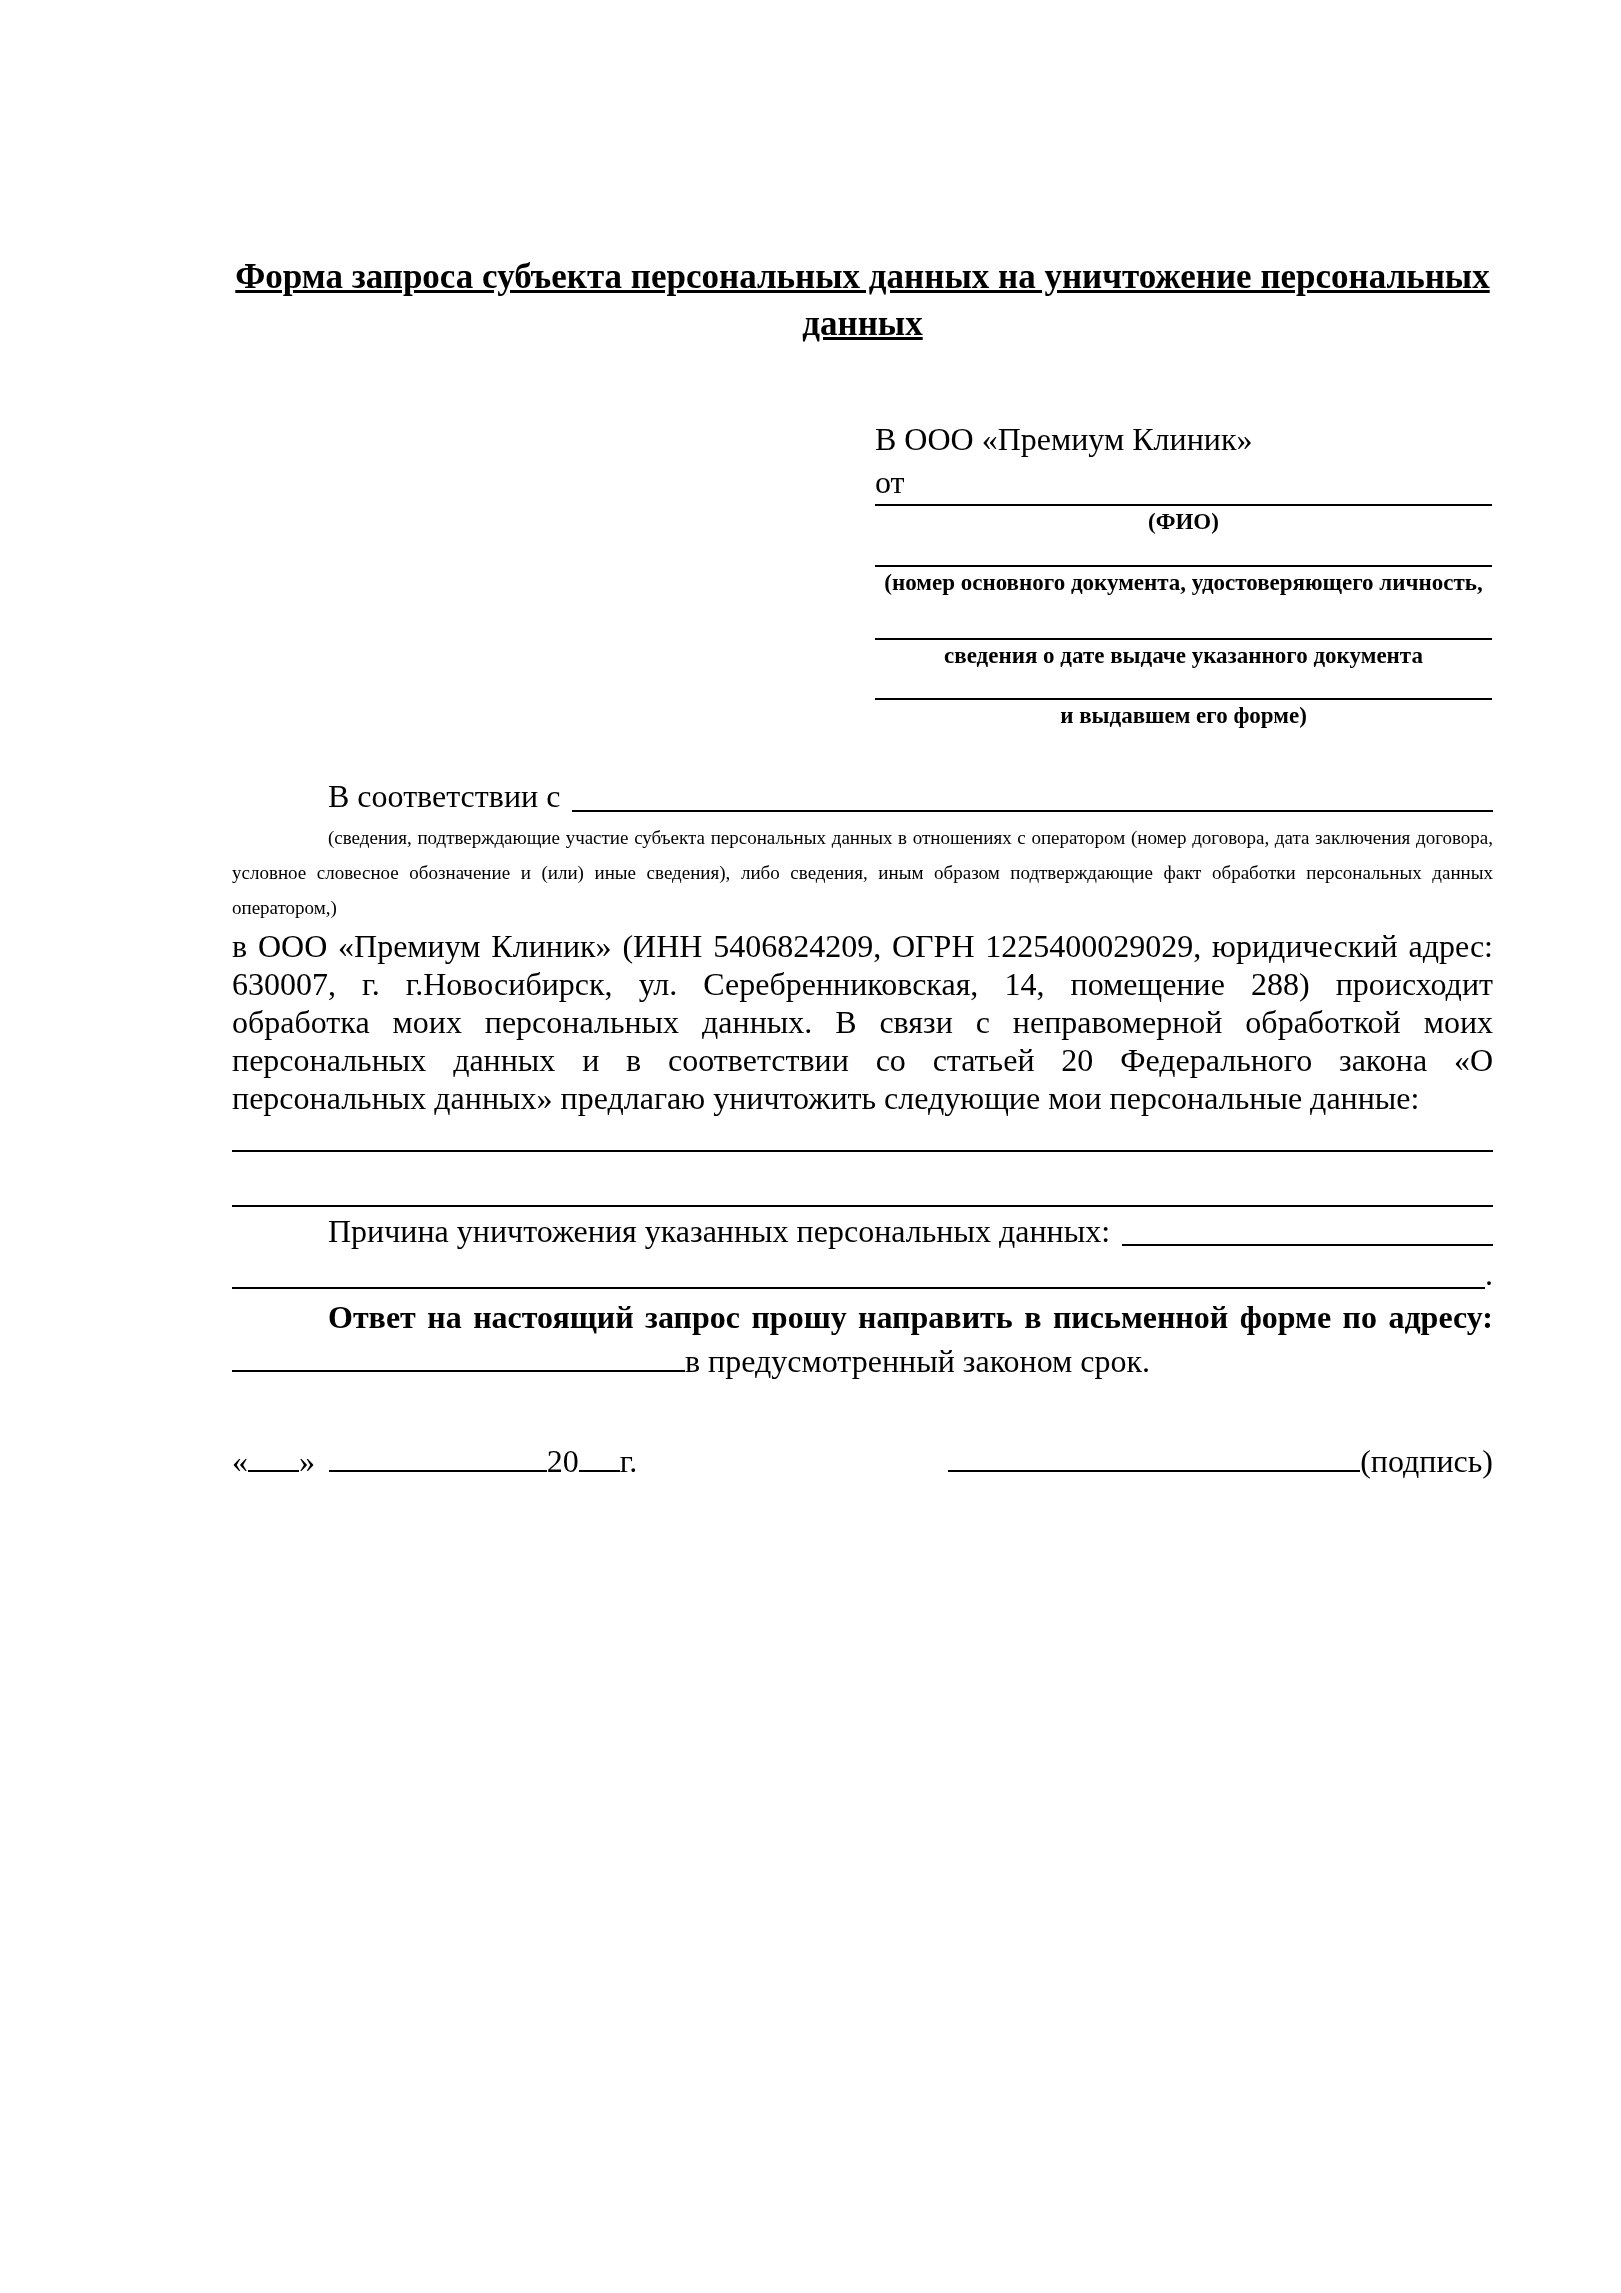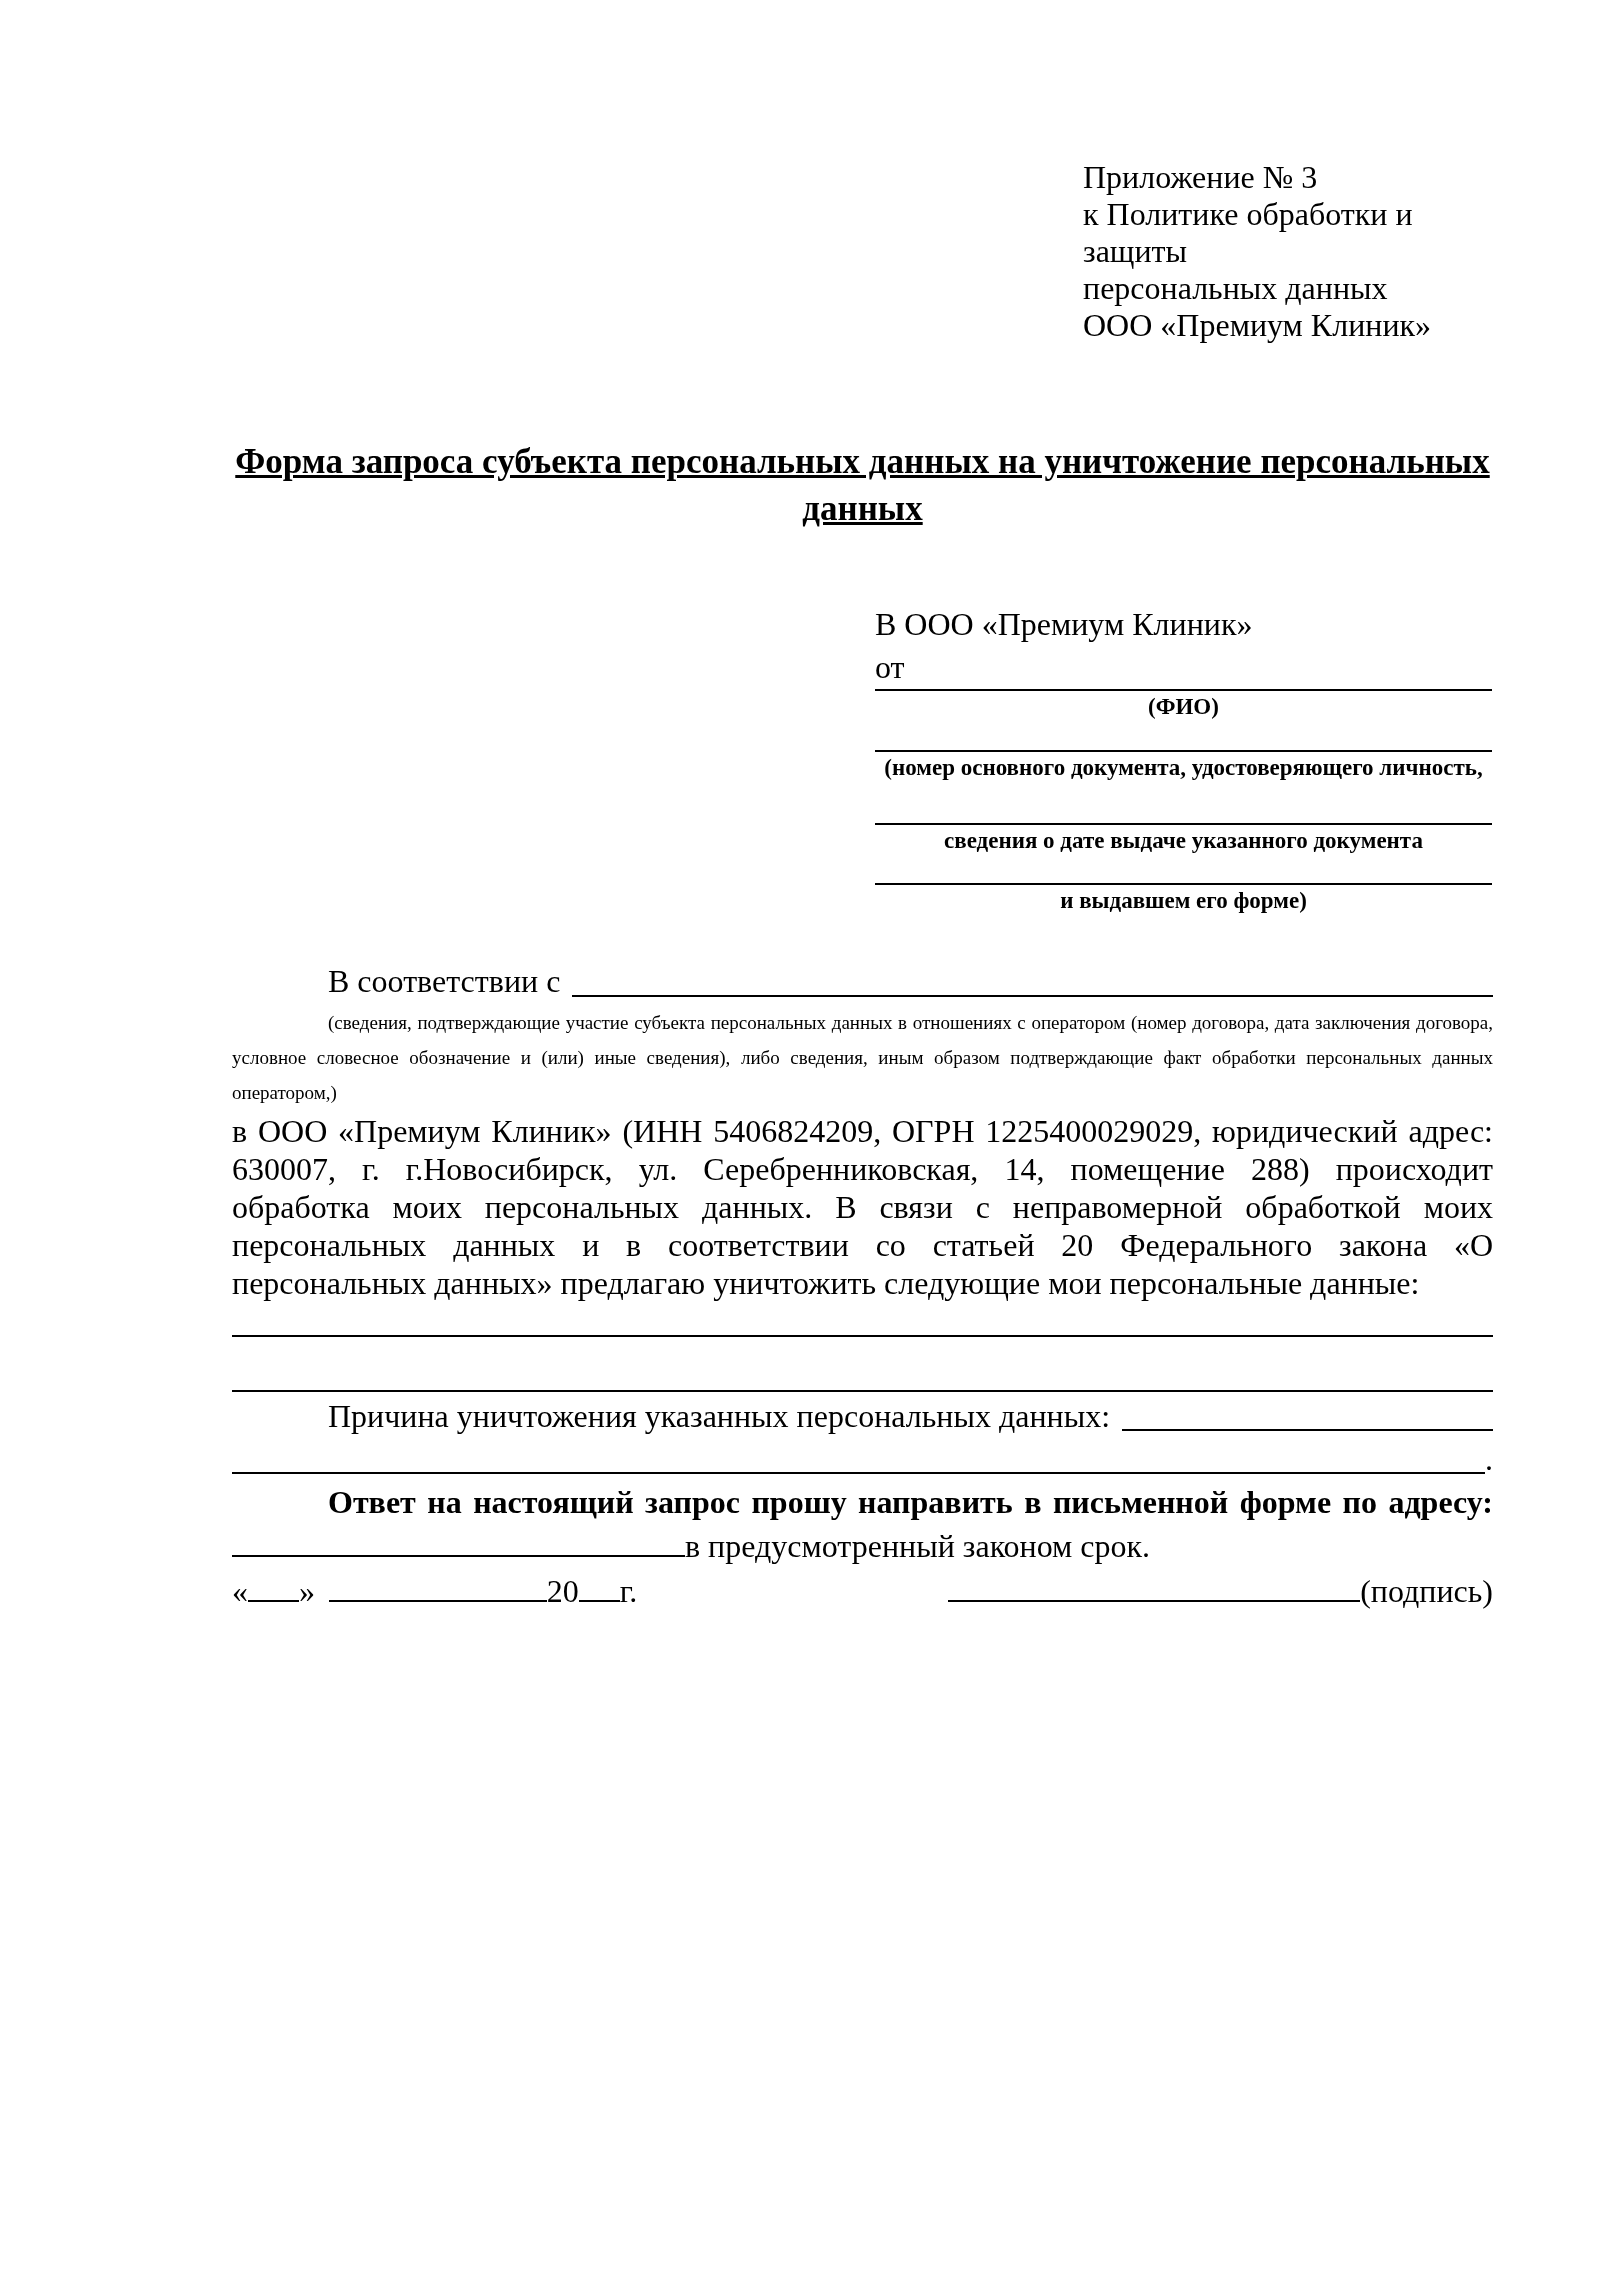--- a/index.html
+++ b/index.html
@@ -118,37 +118,32 @@
     border-bottom: 2.9px solid #000;
     height: 3.9px;
     vertical-align: baseline;
   }
   .w-address { width: 453px; }
   .w-day { width: 51px; }
   .w-month { width: 218px; margin-left: 13.7px; }
   .w-year { width: 41px; }
   .w-sign { width: 412px; }
   .footer-row {
+    margin-top: 55px;
     display: flex;
     justify-content: space-between;
     align-items: flex-end;
     line-height: 43px;
   }
 </style>
 </head>
 <body>
 
 <div class="page">
 
-  <div class="header-block">
-    <div>Приложение № 3</div>
-    <div>к Политике обработки и защиты</div>
-    <div>персональных данных</div>
-    <div>ООО «Премиум Клиник»</div>
-  </div>
 
   <h1 class="doc-title">Форма запроса субъекта персональных данных на уничтожение персональных данных</h1>
 
   <div class="addressee">
     <div>В ООО «Премиум Клиник»</div>
     <div>от</div>
 
     <div class="addr-line"></div>
     <div class="addr-caption">(ФИО)</div>
 

